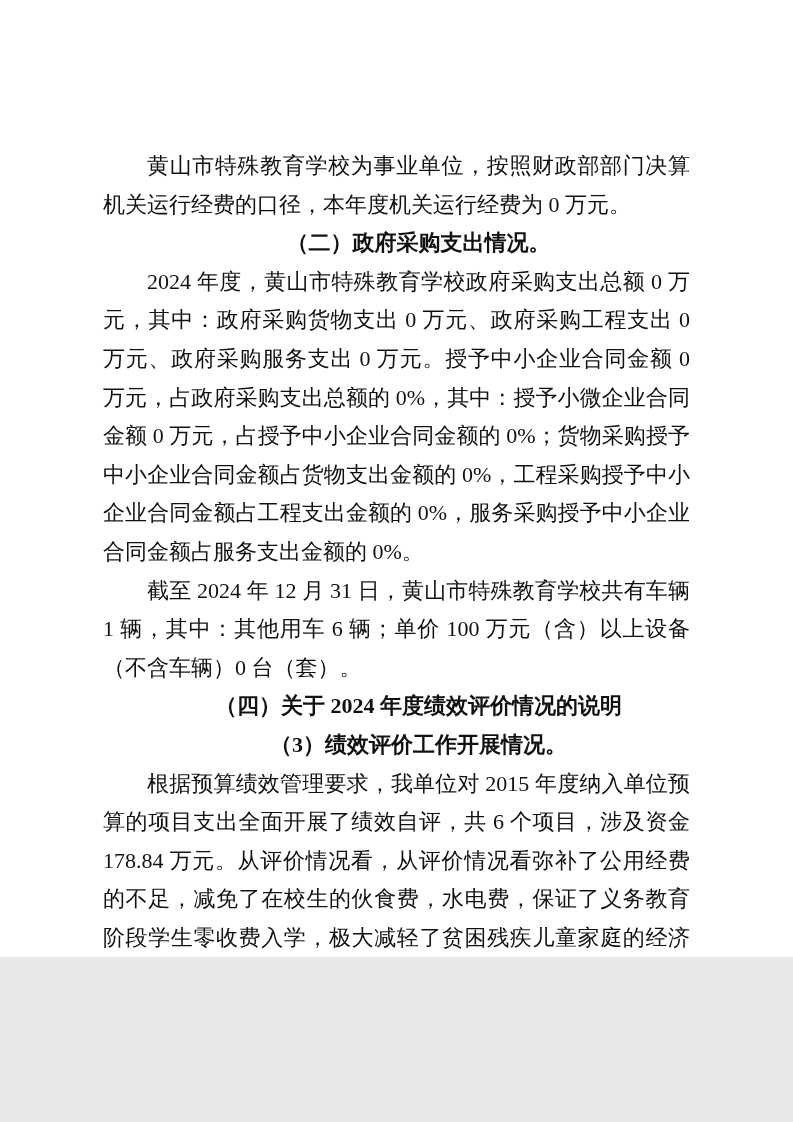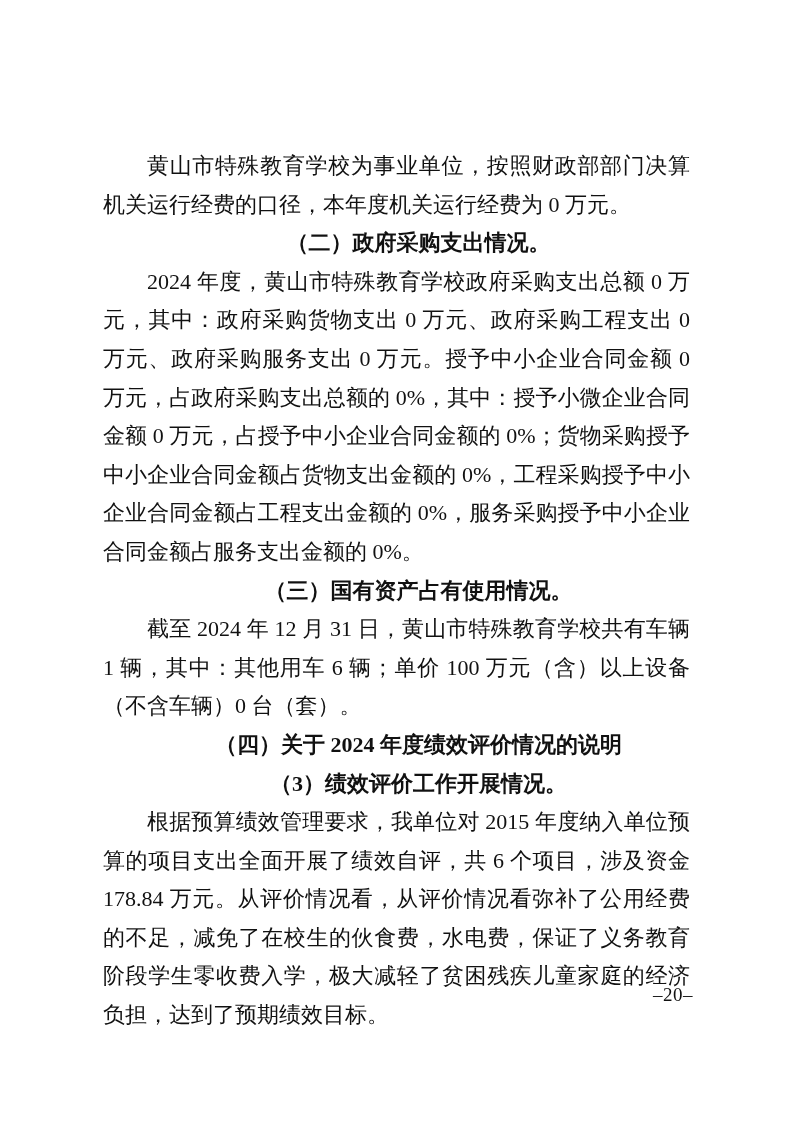--- a/index.html
+++ b/index.html
@@ -3,21 +3,21 @@
 <meta charset="utf-8">
 <style>
   html, body {
     margin: 0;
     padding: 0;
     background: #e8e8e8;
   }
   .page {
     position: relative;
     width: 793px;
-    height: 1122px;
+    height: 957px;
     margin: 0 auto;
     background: #ffffff;
     overflow: hidden;
     font-family: "Liberation Serif", "DejaVu Serif", serif;
     color: #111111;
   }
   .content {
     position: absolute;
     left: 103px;
     top: 147px;
@@ -53,20 +53,19 @@
   }
 </style>
 </head>
 <body>
 
 <div class="page">
   <div class="content">
     <p class="para">黄山市特殊教育学校为事业单位，按照财政部部门决算机关运行经费的口径，本年度机关运行经费为 0 万元。</p>
     <p class="heading">（二）政府采购支出情况。</p>
     <p class="para">2024 年度，黄山市特殊教育学校政府采购支出总额 0 万元，其中：政府采购货物支出 0 万元、政府采购工程支出 0 万元、政府采购服务支出 0 万元。授予中小企业合同金额 0 万元，占政府采购支出总额的 0%，其中：授予小微企业合同金额 0 万元，占授予中小企业合同金额的 0%；货物采购授予中小企业合同金额占货物支出金额的 0%，工程采购授予中小企业合同金额占工程支出金额的 0%，服务采购授予中小企业合同金额占服务支出金额的 0%。</p>
-    <p class="heading">（三）国有资产占有使用情况。</p>
     <p class="para">截至 2024 年 12 月 31 日，黄山市特殊教育学校共有车辆 1 辆，其中：其他用车 6 辆；单价 100 万元（含）以上设备（不含车辆）0 台（套）。</p>
     <p class="heading">（四）关于 2024 年度绩效评价情况的说明</p>
     <p class="heading">（3）绩效评价工作开展情况。</p>
     <p class="para">根据预算绩效管理要求，我单位对 2015 年度纳入单位预算的项目支出全面开展了绩效自评，共 6 个项目，涉及资金 178.84 万元。从评价情况看，从评价情况看弥补了公用经费的不足，减免了在校生的伙食费，水电费，保证了义务教育阶段学生零收费入学，极大减轻了贫困残疾儿童家庭的经济负担，达到了预期绩效目标。</p>
   </div>
   <div class="page-number">–20–</div>
 </div>
 
 </body></html>

